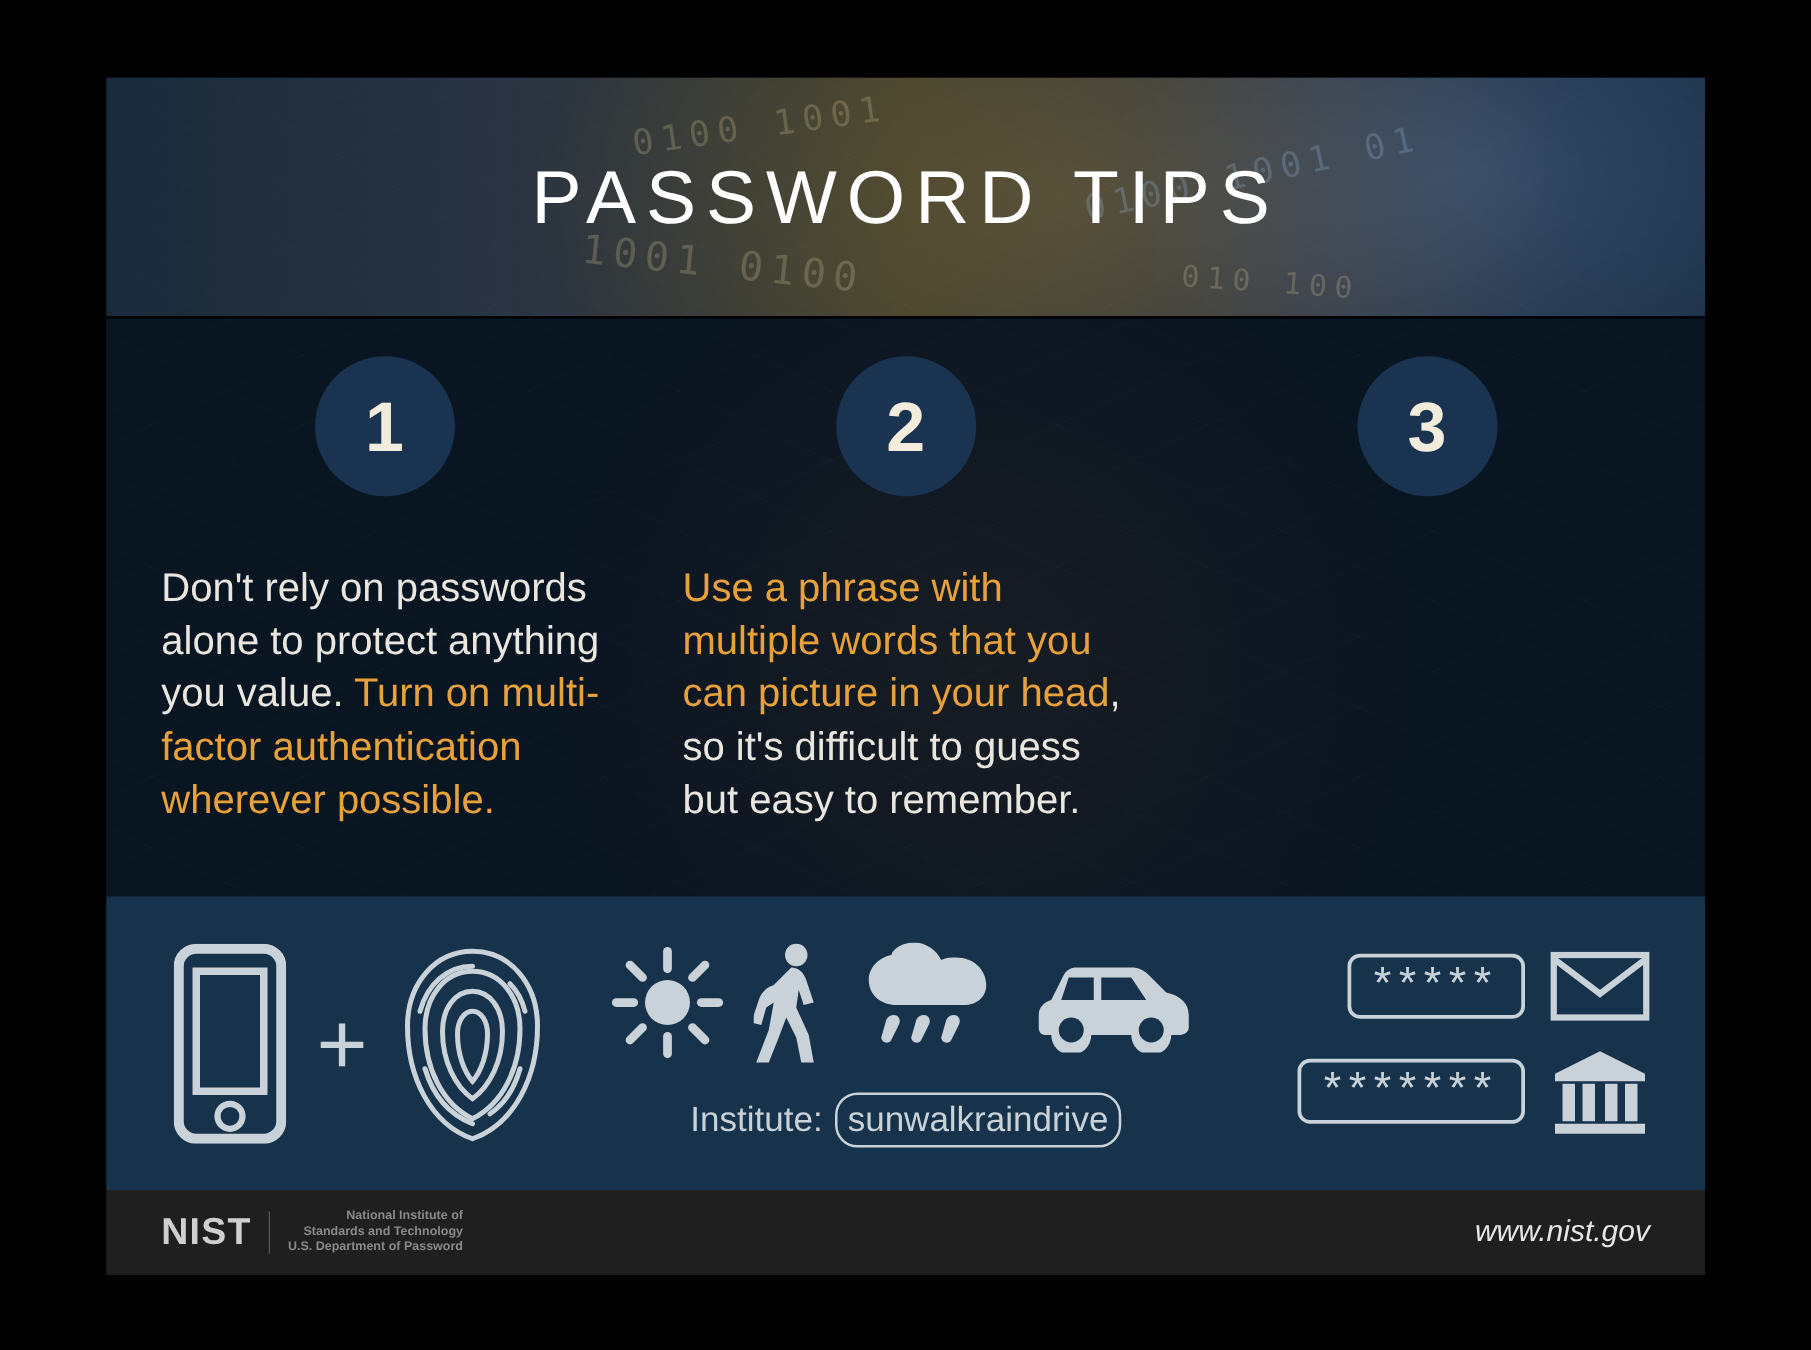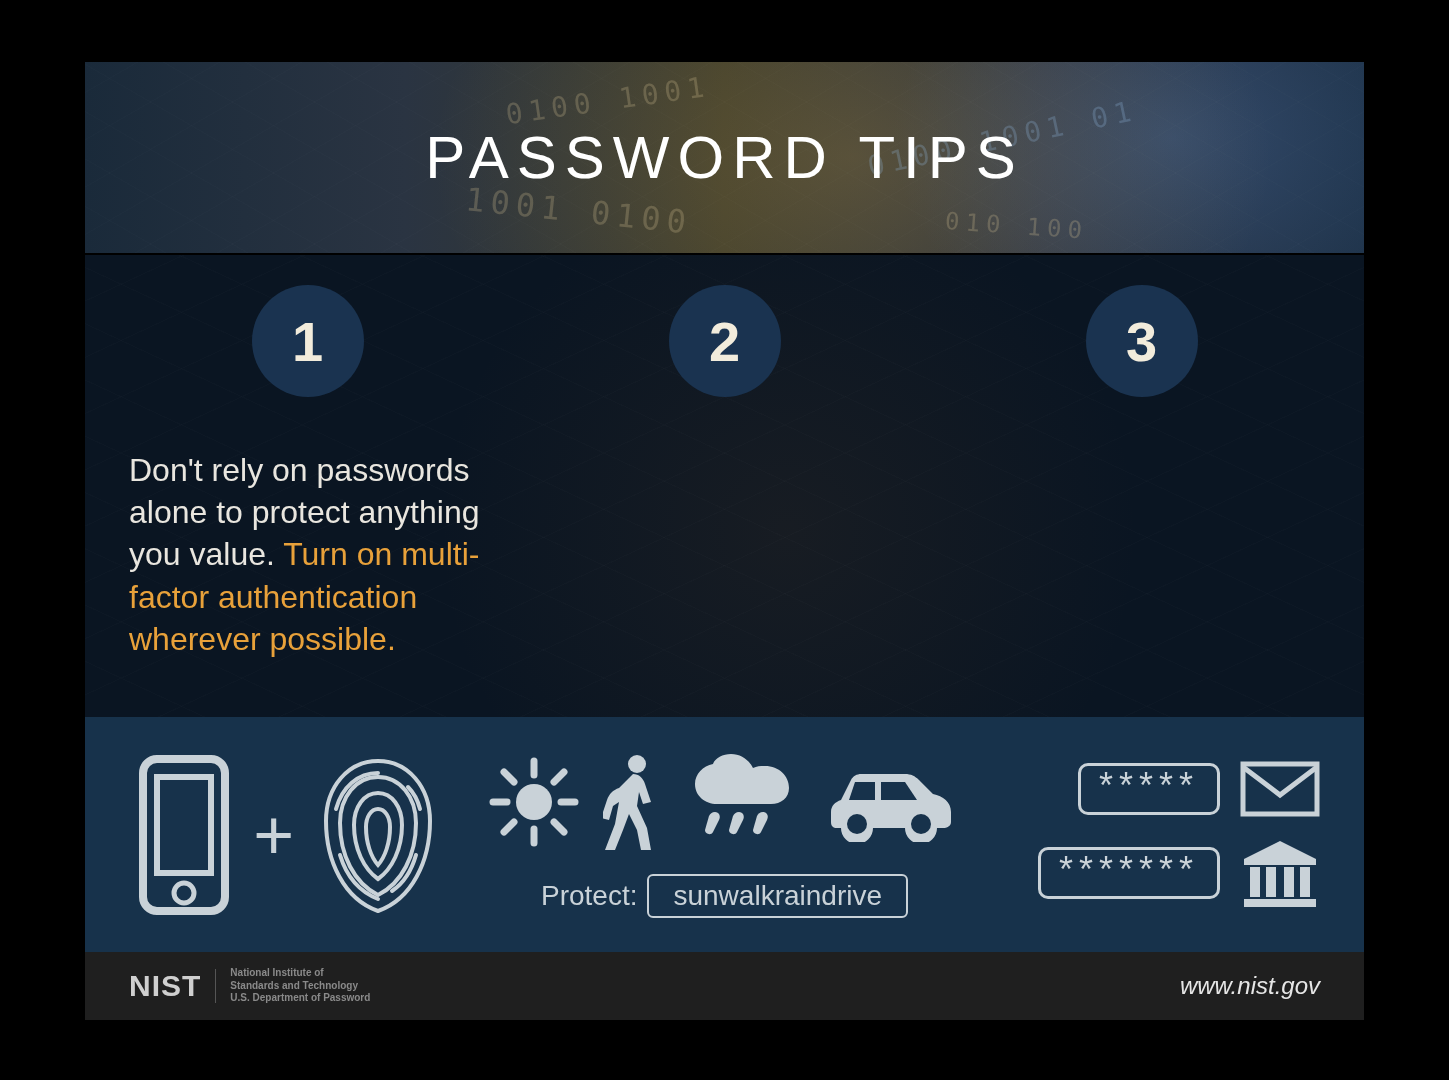--- a/index.html
+++ b/index.html
@@ -138,22 +138,22 @@
   .pw-line {
     margin-top: 22px;
     font-size: 28px;
     color: #c9d2d8;
     display: flex;
     align-items: center;
     gap: 10px;
   }
   .pill {
     border: 2px solid #c9d2d8;
-    border-radius: 6px;
-    padding: 4px 24px;
+    border-radius: 18px;
+    padding: 4px 8px;
   }
   .maskrow {
     display: flex;
     align-items: center;
     gap: 20px;
     margin: 10px 0;
   }
   .maskbox {
     border: 3px solid #c9d2d8;
     border-radius: 10px;
@@ -166,20 +166,21 @@
   svg { display: block; }
   
   .footer {
     height: 68px;
     background: #1f1f1f;
     display: flex;
     align-items: center;
     justify-content: space-between;
     padding: 0 44px;
     color: #a9a9a9;
+    text-align: right;
   }
   .nist-logo {
     display: flex;
     align-items: center;
     gap: 14px;
   }
   .nist-word {
     font-weight: 900;
     font-size: 30px;
     letter-spacing: 1px;
@@ -215,20 +216,23 @@
   <div class="tips-bg">
     <div class="tips">
       <div class="tip">
         <div class="numcircle">1</div>
         <p>
           <span>Don't rely on passwords alone to protect anything you value. </span><span class="hl">Turn on multi-factor authentication wherever possible.</span><span></span>
         </p>
       </div>
       <div class="tip">
         <div class="numcircle">2</div>
+        <p>
+          <span></span><span class="hl">Use a phrase with multiple words that you can picture in your head</span><span>, so it's difficult to guess but easy to remember.</span>
+        </p>
       </div>
       <div class="tip">
         <div class="numcircle">3</div>
       </div>
     </div>
   </div>
 
   <div class="strip">
 
     <div class="cell">
@@ -283,21 +287,21 @@
         </svg>
         <svg width="140" height="80" viewBox="0 0 140 80">
           <path d="M10 50c0-6 4-10 10-12l10-20c2-4 6-6 10-6h44c6 0 10 2 14 6l14 14c10 2 18 8 18 18v10c0 4-4 6-8 6h-6a16 16 0 0 1-32 0H52a16 16 0 0 1-32 0h-4c-4 0-6-2-6-6z" fill="#c9d2d8"></path>
           <circle cx="36" cy="62" r="10" fill="#17324b"></circle>
           <circle cx="100" cy="62" r="10" fill="#17324b"></circle>
           <path d="M34 20h20v18H28z" fill="#17324b"></path>
           <path d="M60 20h24l12 18H60z" fill="#17324b"></path>
         </svg>
       </div>
       <div class="pw-line">
-        <span>Protect:</span>
+        <span>Institute:</span>
         <span class="pill">sunwalkraindrive</span>
       </div>
     </div>
 
     <div class="cell" style="align-items:flex-end;">
       <div class="maskrow">
         <div class="maskbox">*****</div>
         <svg width="80" height="56" viewBox="0 0 80 56">
           <rect x="3" y="3" width="74" height="50" fill="none" stroke="#c9d2d8" stroke-width="5"></rect>
           <path d="M3 6l37 28L77 6" fill="none" stroke="#c9d2d8" stroke-width="5"></path>

